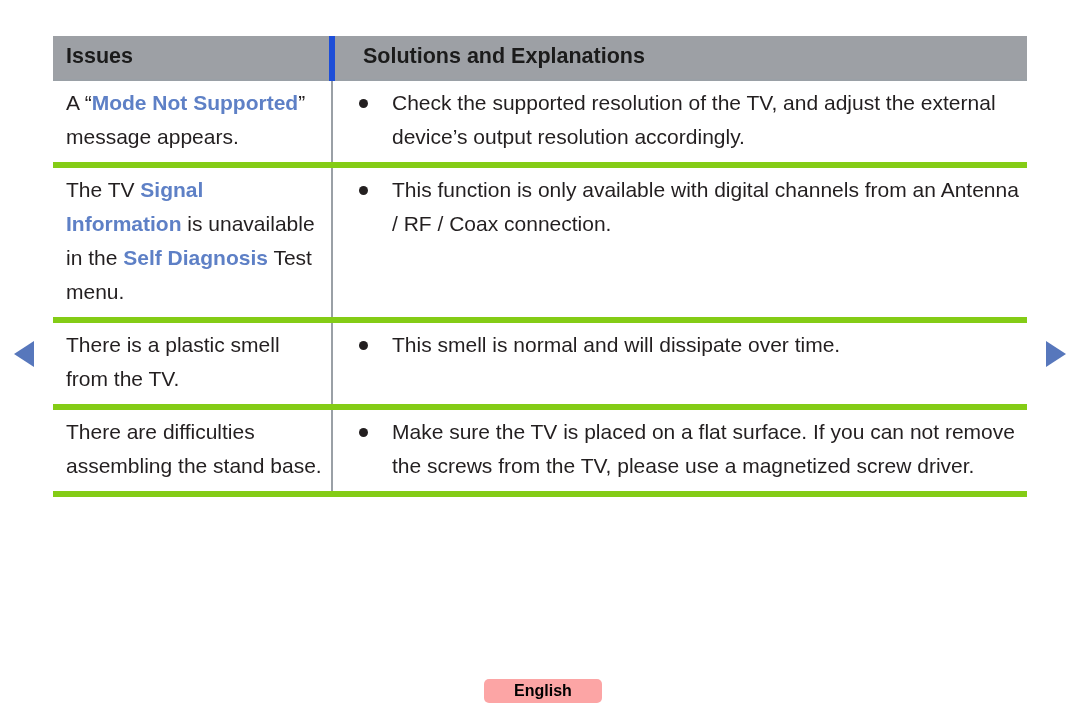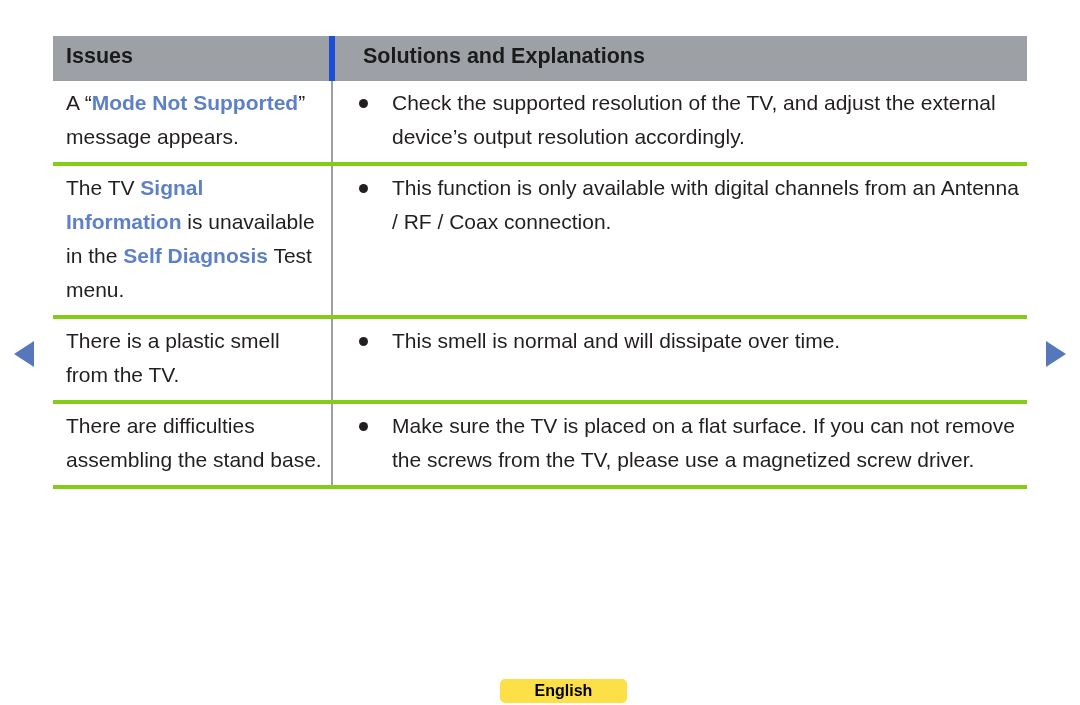--- a/index.html
+++ b/index.html
@@ -64,21 +64,21 @@
   }
   thead th.th-solutions {
     padding-left: 28px;
     border-left: 6px solid #1d4ed8;
   }
 
   tbody td {
     vertical-align: top;
     font-size: 21px;
     line-height: 34px;
-    border-bottom: 4px solid #84cc16;
+    border-bottom: 6px solid #84cc16;
     padding: 5px 6px 8px 13px;
     border-right: none;
   }
   tbody td.issue-cell {
     border-right: 2px solid #9aa0a6;
     padding-right: 8px;
   }
   tbody td.sol-cell {
     padding-left: 12px;
   }
@@ -110,30 +110,29 @@
   .hl {
     color: #5e80c6;
     font-weight: bold;
   }
 
   
   .lang-chip {
     position: absolute;
     left: 484px;
     top: 679px;
-    width: 127px;
+    width: 118px;
     height: 24px;
-    background: #fde047;
+    background: #fca5a5;
     border-radius: 5px;
     color: #000000;
     font-size: 16px;
     font-weight: bold;
     line-height: 24px;
     text-align: center;
-    margin-left: 16px;
   }
 </style>
 </head>
 <body>
 
 <div class="nav-arrow left"></div>
 
 <div class="nav-arrow right"></div>
 
 <div class="table-wrap">

